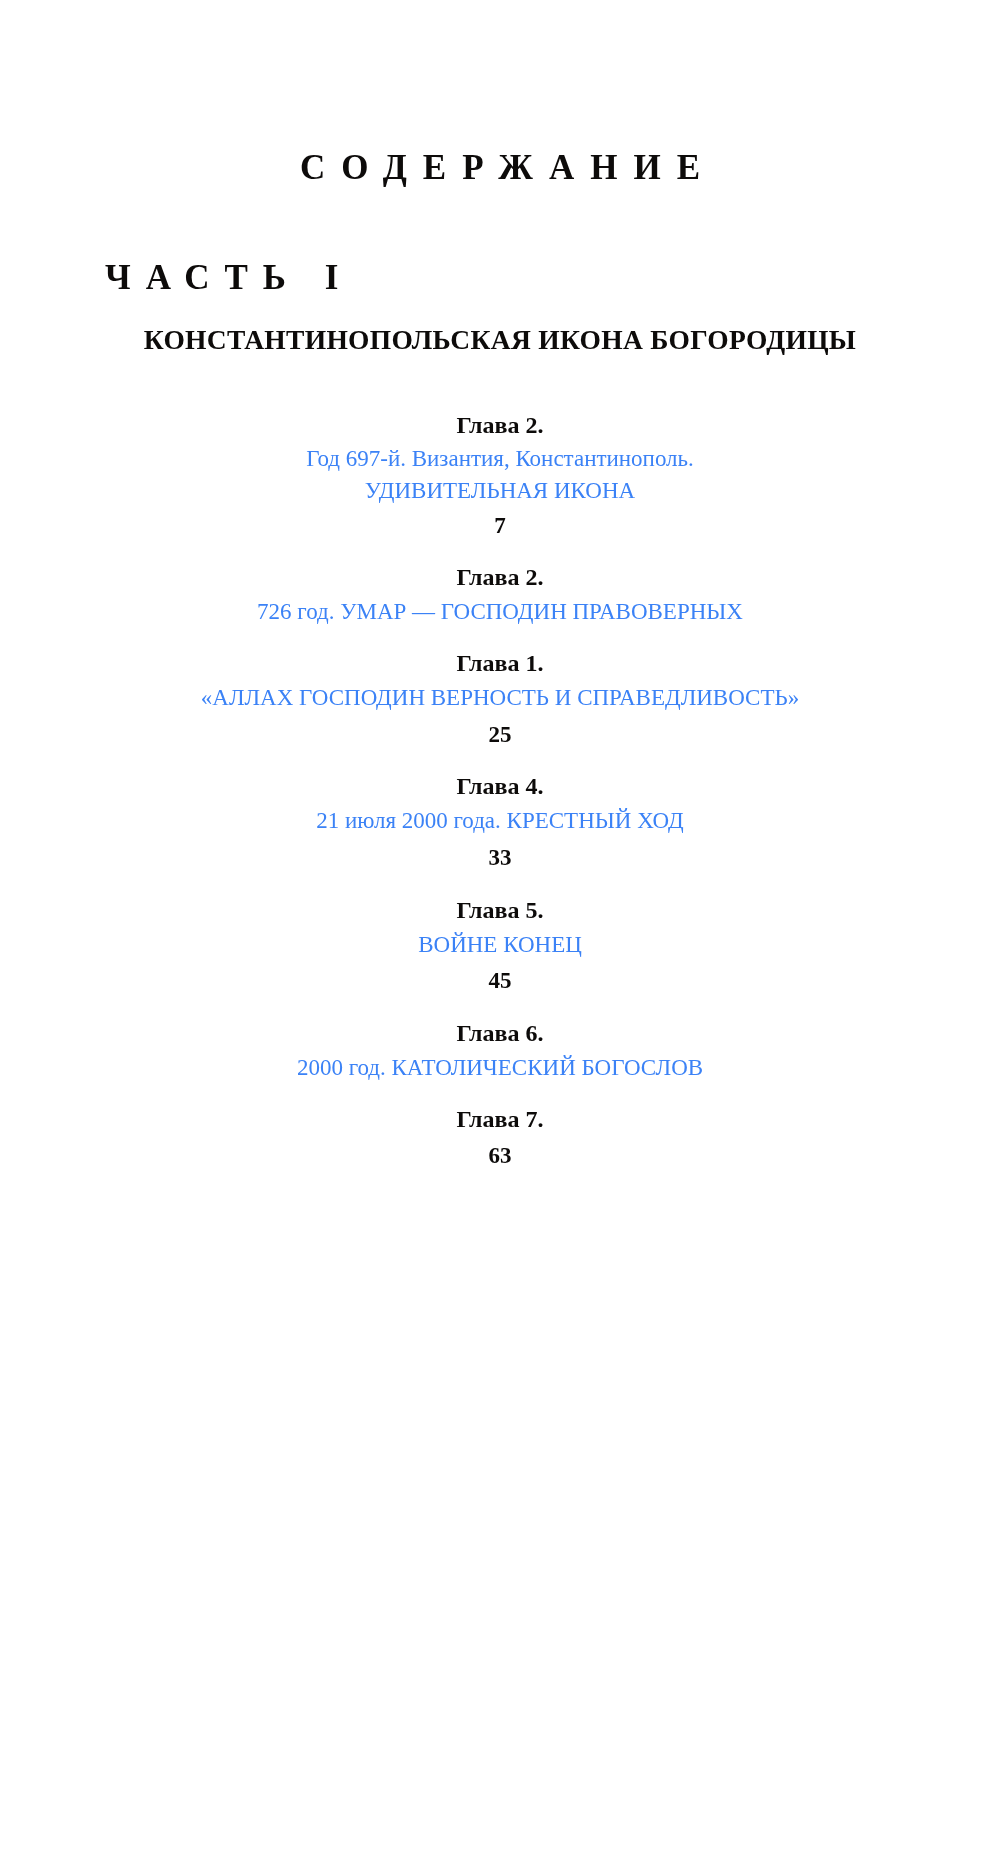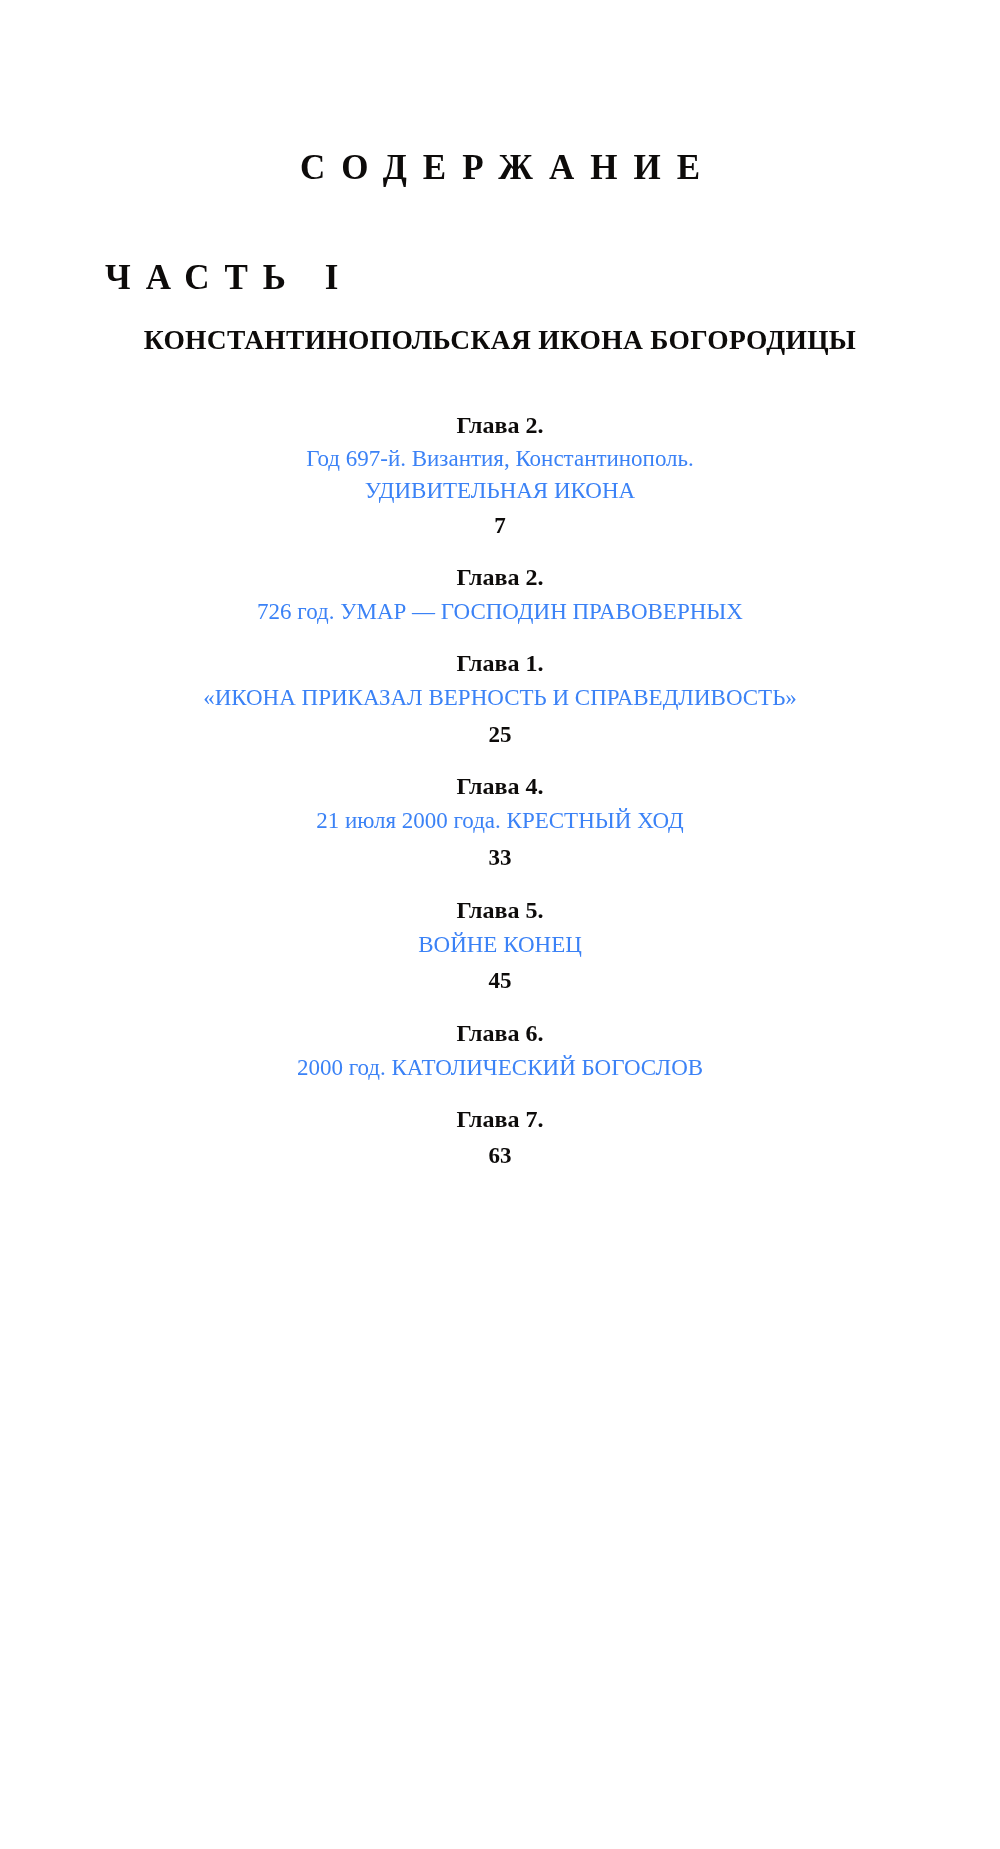--- a/index.html
+++ b/index.html
@@ -98,21 +98,21 @@
       <div class="chapter-page">7</div>
     </div>
 
     <div class="chapter">
       <div class="chapter-head">Глава 2.</div>
       <div class="chapter-desc">726 год. УМАР — ГОСПОДИН ПРАВОВЕРНЫХ</div>
     </div>
 
     <div class="chapter">
       <div class="chapter-head">Глава 1.</div>
-      <div class="chapter-desc">«ИКОНА ПРИКАЗАЛ ВЕРНОСТЬ И СПРАВЕДЛИВОСТЬ»</div>
+      <div class="chapter-desc">«АЛЛАХ ГОСПОДИН ВЕРНОСТЬ И СПРАВЕДЛИВОСТЬ»</div>
       <div class="chapter-page">25</div>
     </div>
 
     <div class="chapter">
       <div class="chapter-head">Глава 4.</div>
       <div class="chapter-desc">21 июля 2000 года. КРЕСТНЫЙ ХОД</div>
       <div class="chapter-page">33</div>
     </div>
 
     <div class="chapter">

